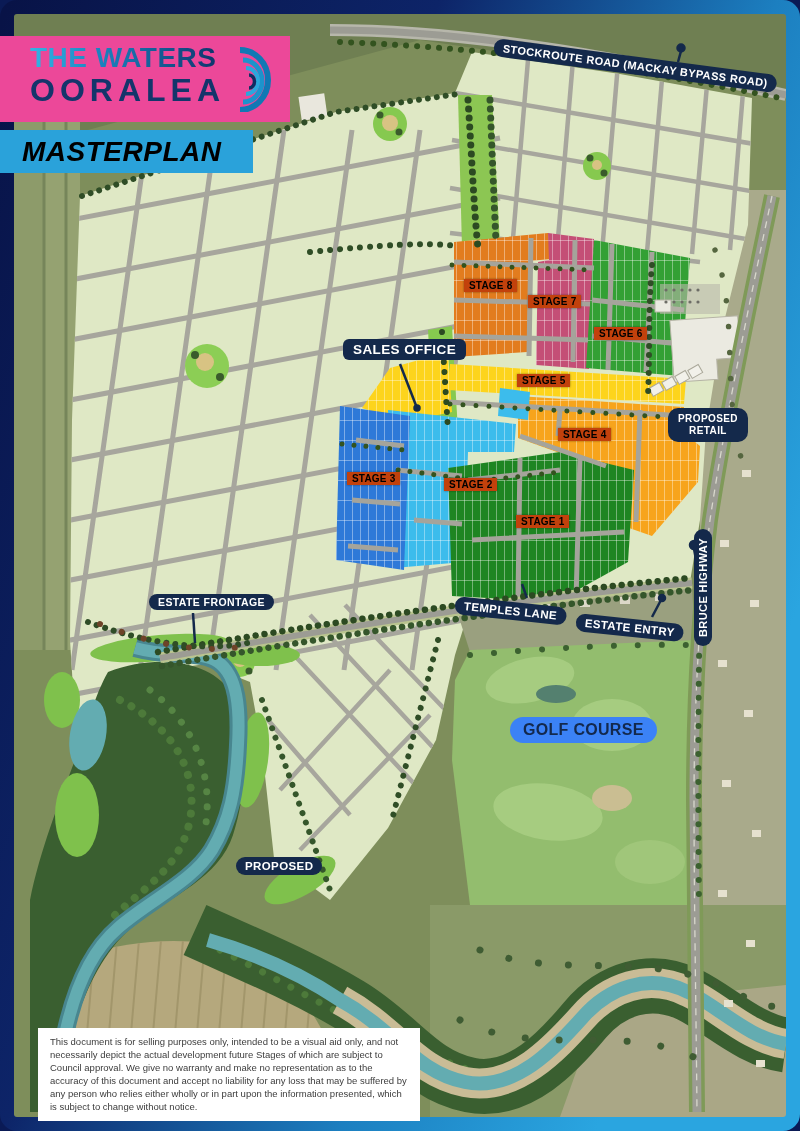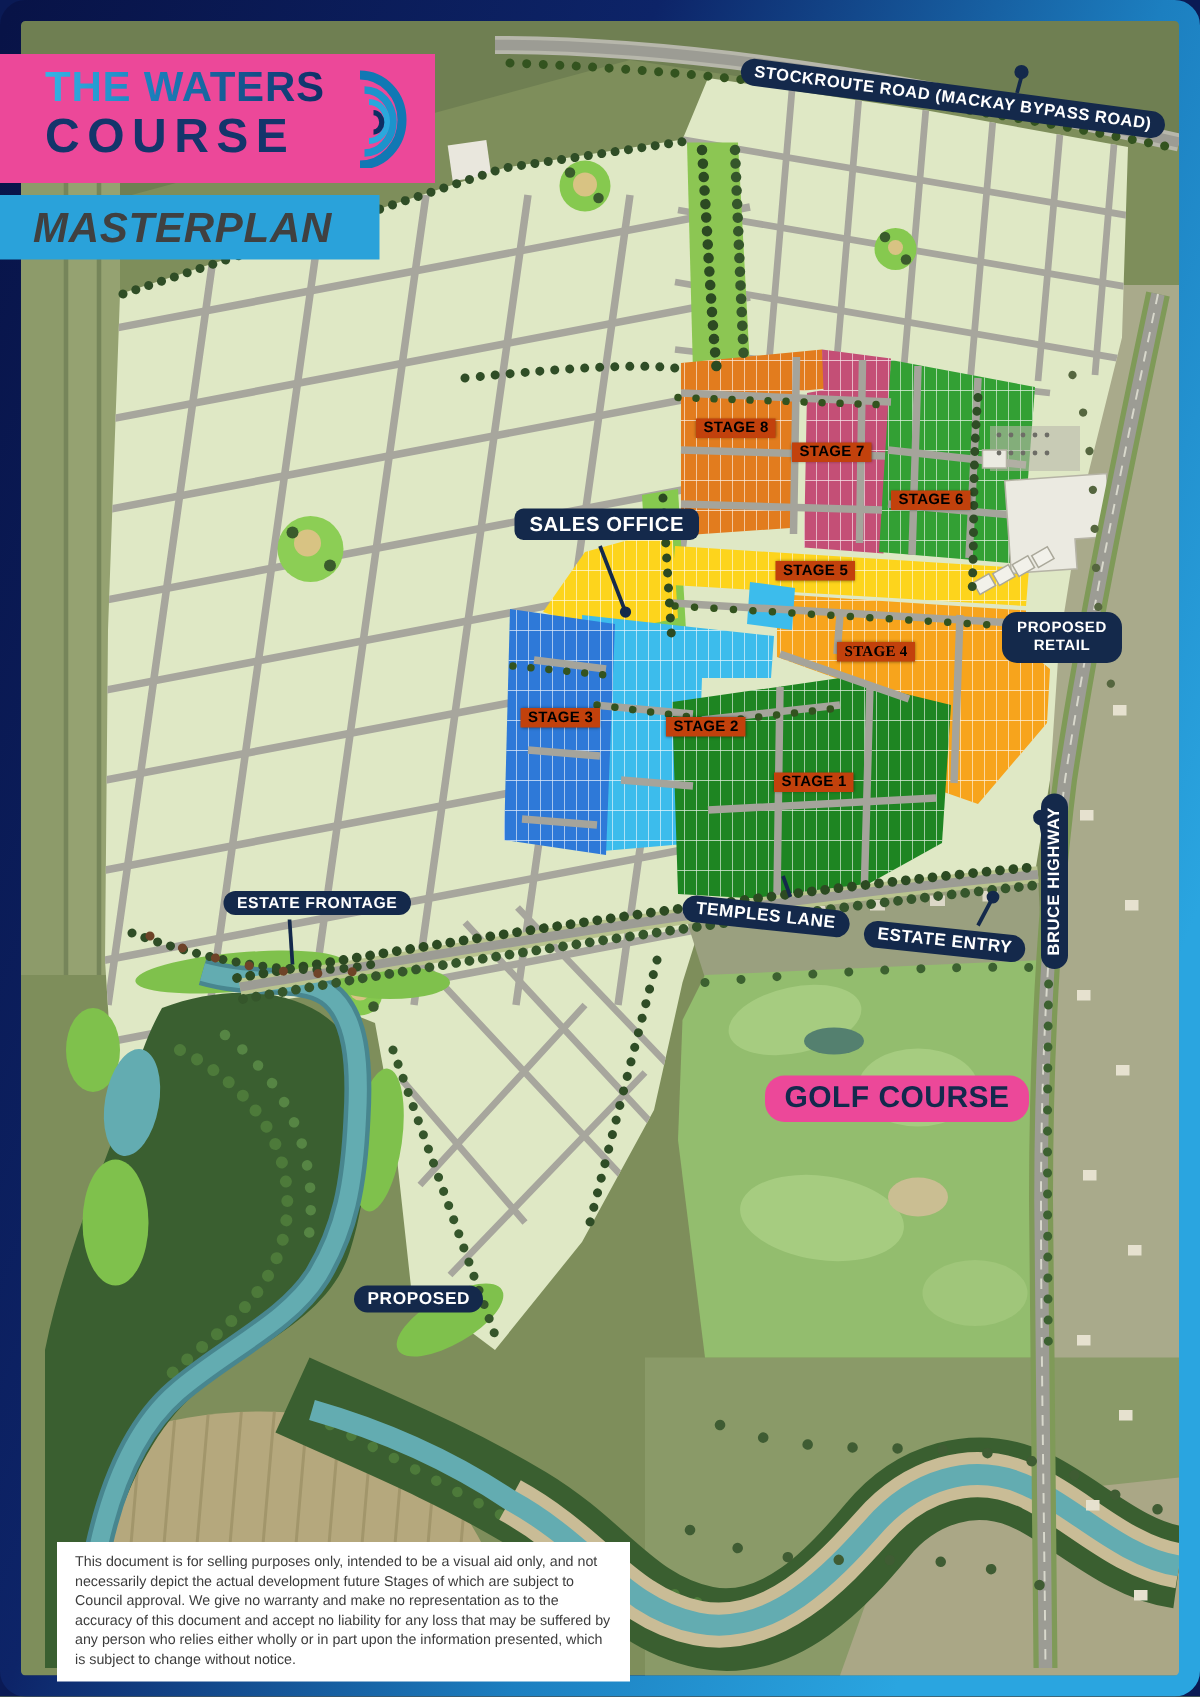--- a/index.html
+++ b/index.html
@@ -7,32 +7,32 @@
   #map-svg{position:absolute;left:0;top:0;width:800px;height:1131px;}
   #labels{position:absolute;left:0;top:0;width:800px;height:1131px;}
   .pill{position:absolute;color:#fff;font-weight:700;background:#14294b;border-radius:11px;padding:3px 9px;white-space:nowrap;letter-spacing:.4px;font-size:11px;}
   .stagebox{position:absolute;background:#c2410c;color:#000;font-weight:700;font-size:10px;padding:1px 5px;letter-spacing:.2px;white-space:nowrap;box-shadow:0 0 2px rgba(0,0,0,.45);}
   .logo-box{position:absolute;left:0;top:36px;width:290px;height:86px;background:#ec4899;}
   .logo-text{position:absolute;left:30px;top:8px;line-height:1;}
   .logo-line1{font-size:28px;font-weight:800;letter-spacing:.5px;background:linear-gradient(90deg,#35b4e5 0%,#1b84c0 35%,#0f2f66 100%);-webkit-background-clip:text;background-clip:text;color:transparent;}
   .logo-line2{font-size:32px;font-weight:600;letter-spacing:5px;color:#14356b;margin-top:2px;}
   .ripple{position:absolute;right:4px;top:8px;}
   .banner{position:absolute;left:0;top:130px;width:253px;height:43px;background:#2aa2da;display:flex;align-items:center;}
-  .banner span{font-size:28px;font-weight:800;font-style:italic;color:#404040;padding-left:22px;letter-spacing:.5px;}
+  .banner span{font-size:28px;font-weight:800;font-style:italic;color:#000000;padding-left:22px;letter-spacing:.5px;}
   .stockroute{left:494px;top:38px;border-radius:13px;transform:rotate(7.5deg);transform-origin:left center;font-size:11px;}
   .sales-office{left:343px;top:339px;font-size:13.5px;border-radius:6px;padding:3px 10px;}
   .proposed-retail{left:668px;top:408px;width:66px;text-align:center;font-size:10px;line-height:1.18;border-radius:10px;padding:5px 7px;white-space:normal;}
   .creek-frontage{left:149px;top:594px;font-size:10.5px;padding:2px 9px;}
   .temples-lane{left:455px;top:596px;transform:rotate(6deg);transform-origin:left center;font-size:11.5px;}
   .estate-entry{left:576px;top:613px;transform:rotate(6deg);transform-origin:left center;font-size:11.5px;}
   .bruce-highway{left:694px;top:646px;transform:rotate(-90deg);transform-origin:0 0;font-size:11px;}
-  .golf-course{position:absolute;left:510px;top:717px;background:#ec4899;color:#13294d;font-weight:800;font-size:20px;border-radius:13px;padding:4px 13px;white-space:nowrap;letter-spacing:.3px;}
+  .golf-course{position:absolute;left:510px;top:717px;background:#3b82f6;color:#13294d;font-weight:800;font-size:16px;border-radius:13px;padding:4px 13px;white-space:nowrap;letter-spacing:.3px;}
   .parklands{left:236px;top:857px;font-size:11.5px;}
   .disclaimer{position:absolute;left:38px;top:1028px;width:358px;background:#fff;color:#3c3c3c;font-size:9.5px;line-height:1.36;padding:8px 12px;}
-  .s1{left:516px;top:515px;} .s2{left:416px;top:478px;margin-left:28px;} .s3{left:347px;top:472px;} .s4{left:558px;top:428px;font-family:Liberation Serif, serif;}
+  .s1{left:516px;top:515px;} .s2{left:416px;top:478px;margin-left:28px;} .s3{left:347px;top:472px;} .s4{left:558px;top:428px;}
   .s5{left:517px;top:374px;} .s6{left:594px;top:327px;} .s7{left:528px;top:295px;} .s8{left:464px;top:279px;}
   .tr{fill:none;stroke-linecap:round;}
 </style>
 </head>
 <body>
 
 <svg id="map-svg" viewBox="0 0 800 1131" xmlns="http://www.w3.org/2000/svg">
   <defs>
     <linearGradient id="bg" x1="0" y1="0" x2="1" y2="0.55">
       <stop offset="0" stop-color="#081347"></stop>
@@ -265,21 +265,21 @@
       <path d="M694,549 L697,565" fill="none"></path>
   </g>
 
   <rect x="7" y="7" width="786" height="1117" rx="10" fill="none" stroke="url(#bg)" stroke-width="14"></rect>
 </svg>
 
 <div id="labels">
   <div class="logo-box">
     <div class="logo-text">
       <div class="logo-line1">THE WATERS</div>
-      <div class="logo-line2">COURSE</div>
+      <div class="logo-line2">OORALEA</div>
     </div>
     <svg class="ripple" width="60" height="68" viewBox="0 0 60 68">
       <path d="M14,6 A28,30 0 0 1 14,66" fill="none" stroke="#1178b4" stroke-width="6"></path>
       <path d="M17,16 A19,21 0 0 1 17,58" fill="none" stroke="#1c93cc" stroke-width="5"></path>
       <path d="M20,24 A12,13 0 0 1 20,50" fill="none" stroke="#2aa8dd" stroke-width="4"></path>
       <path d="M23,31 A5.5,6.5 0 0 1 23,44" fill="none" stroke="#0d2f63" stroke-width="3.5"></path>
     </svg>
   </div>
   <div class="banner" style="background: rgb(42, 162, 218);">
     <span>MASTERPLAN</span>

